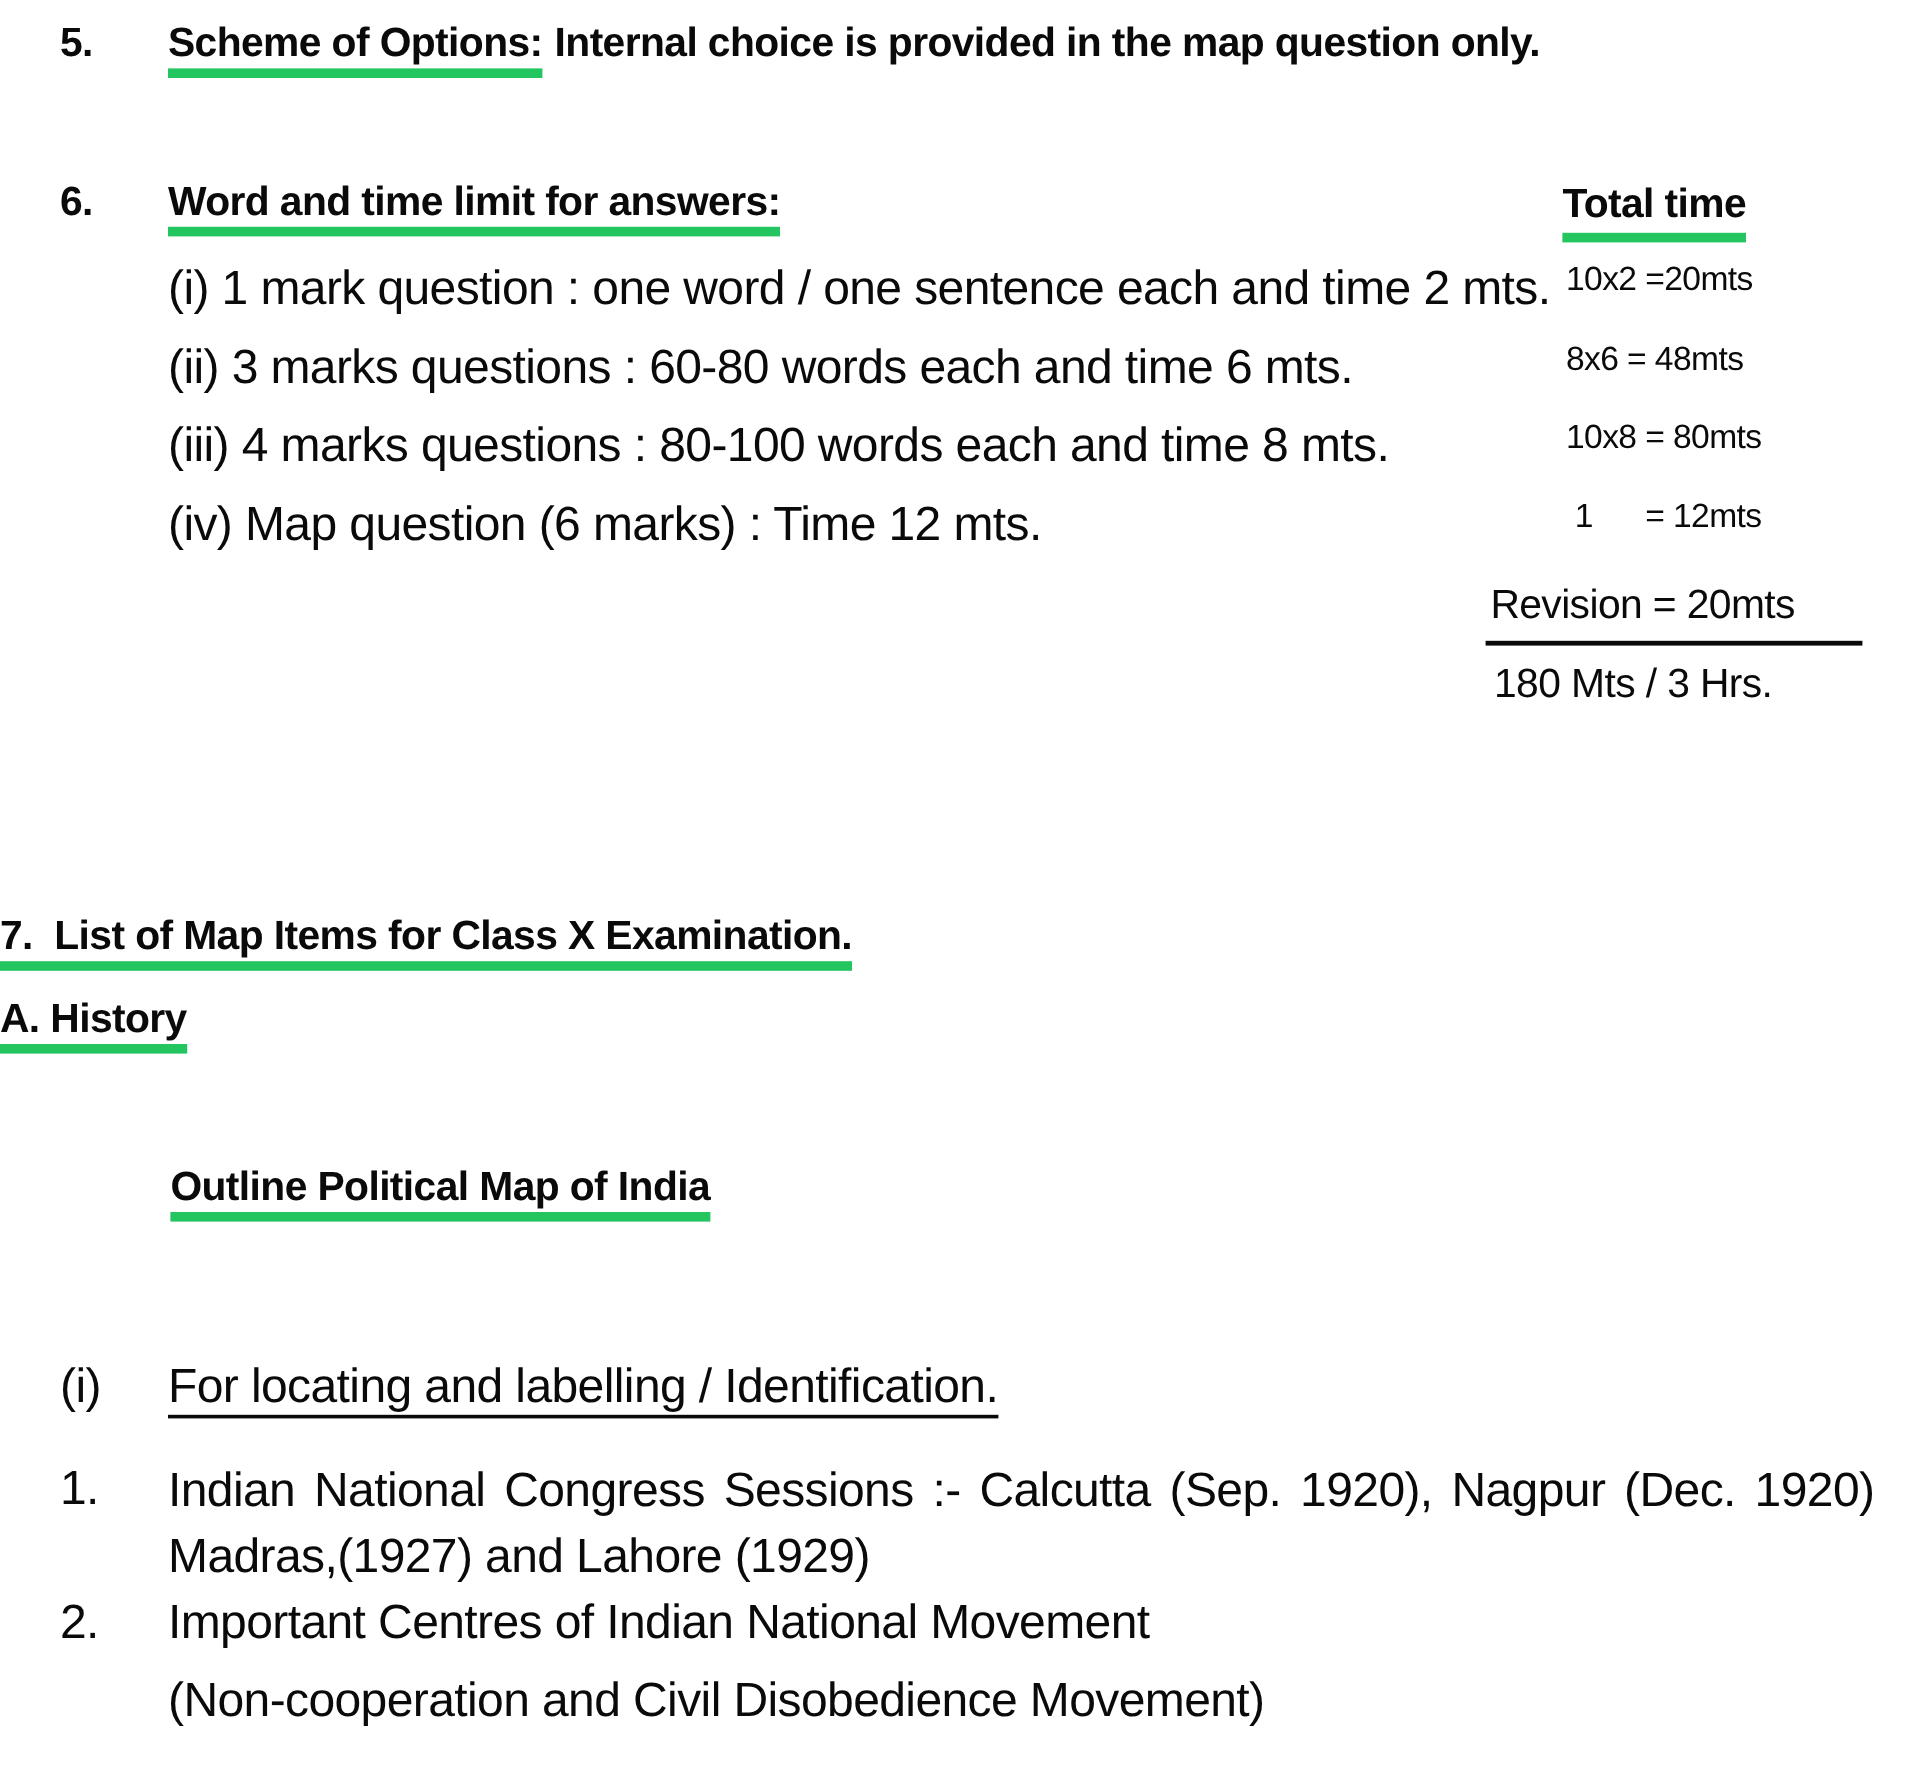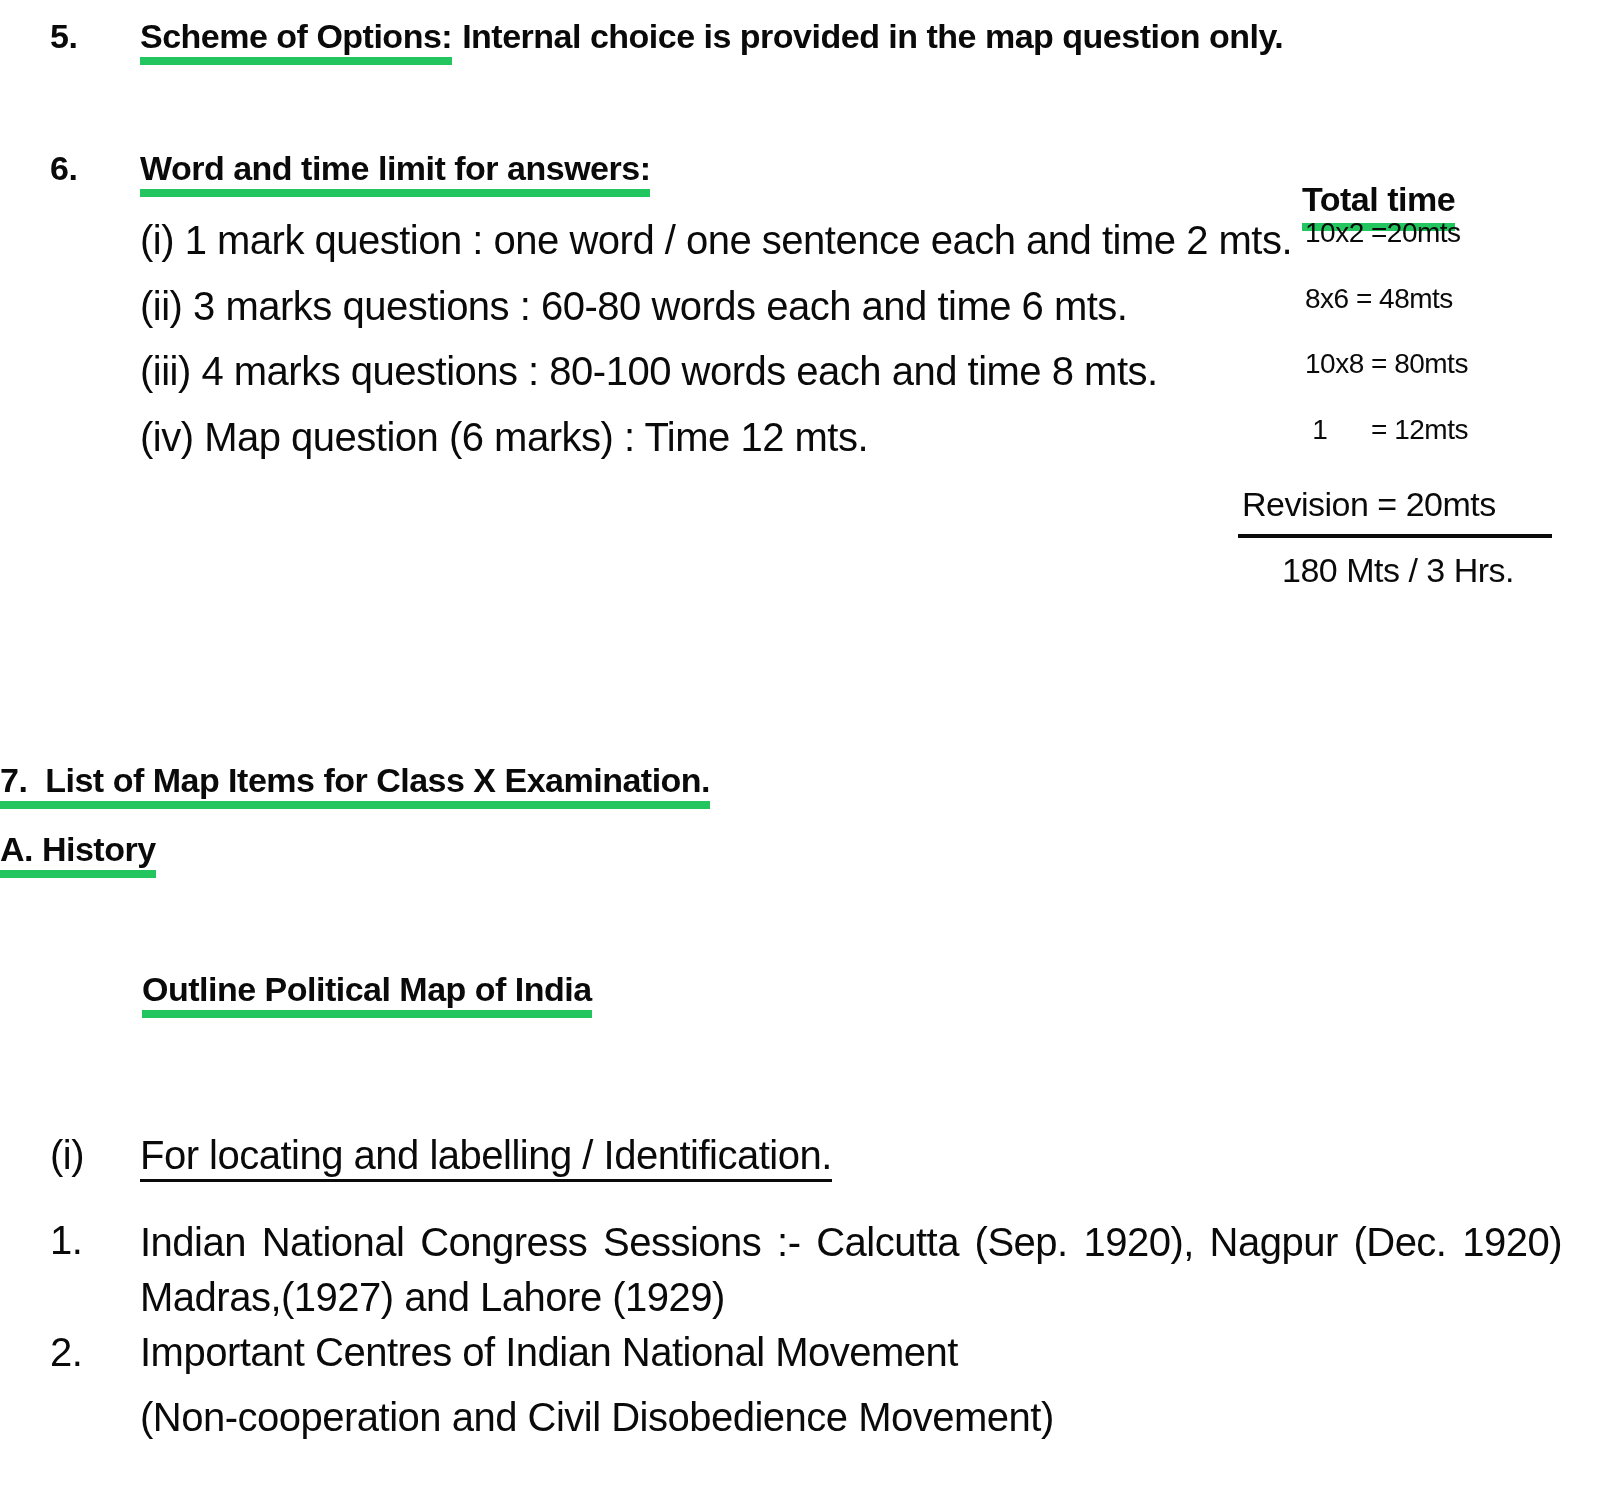--- a/index.html
+++ b/index.html
@@ -58,40 +58,38 @@
     left: 1305px;
     top: 0;
     font-size: 28px;
     letter-spacing: -0.5px;
     white-space: pre;
   }
   .total-time {
     position: absolute;
     left: 1302px;
     top: 2px;
-    margin-top: 29px;
   }
   .center { text-align: left; }
   .rev-block {
     position: absolute;
     left: 1238px;
     top: 485px;
     width: 314px;
   }
   .rev-line {
     font-size: 34px;
     letter-spacing: -0.5px;
     padding: 0 0 10px 4px;
     border-bottom: 4px solid #0a0a0a;
   }
   .grand-total-line {
     font-size: 34px;
     letter-spacing: -0.5px;
     padding: 13px 0 0 7px;
-    margin-left: 37px;
   }
   .justify {
     text-align: justify;
     line-height: 1.38;
   }
   .outline-heading { left: 142px; }
   .nat-row { left: 50px; width: auto; }
 </style>
 </head>
 <body>

